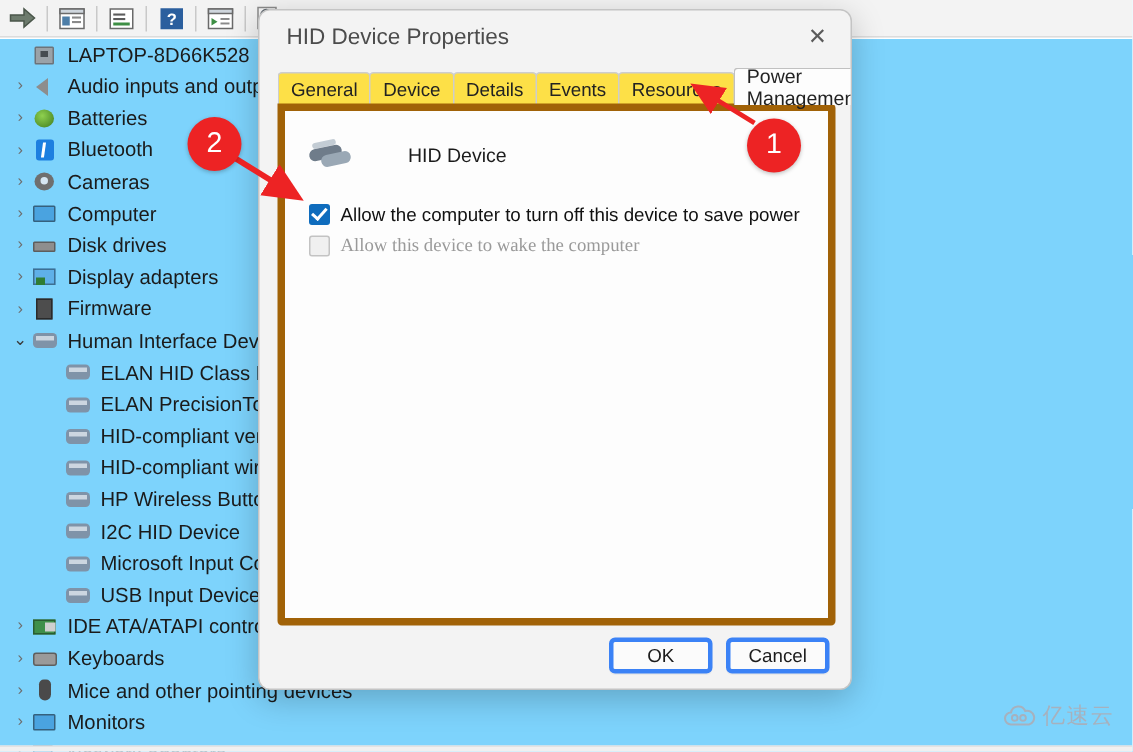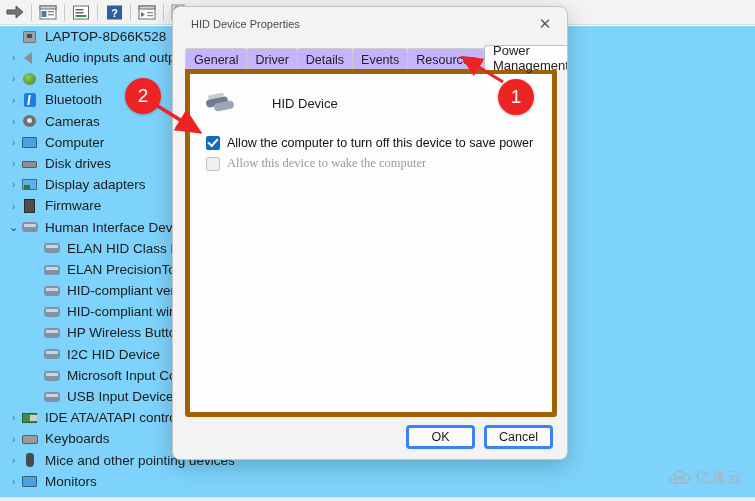--- a/index.html
+++ b/index.html
@@ -119,21 +119,21 @@
     overflow: hidden;
   }
   #dlg-titlebar {
     position: relative;
     height: 34px;
     display: flex;
     align-items: center;
   }
   #dlg-title {
     margin-left: 18px;
-    font-size: 11px;
+    font-size: 15px;
     color: #4c4c4c;
   }
   #dlg-close {
     position: absolute;
     right: 0; top: 0;
     width: 44px; height: 34px;
     display: flex; align-items: center; justify-content: center;
     color: #5a5a5a;
     font-size: 15px;
   }
@@ -144,21 +144,21 @@
     left: 12px; top: 38px;
     height: 25px;
     display: flex;
     align-items: flex-end;
     font-size: 12.5px;
   }
   .tab {
     height: 22px;
     padding: 0 8px;
     display: flex; align-items: center;
-    background: #c4b5fd;
+    background: #fde047;
     border: 1px solid #cdcdcd;
     border-bottom: none;
     border-radius: 3px 3px 0 0;
     color: #222;
     margin-right: -1px;
   }
   .tab.active {
     background: #fdfdfd;
     height: 25px;
     border-color: #c0c0c0;
@@ -526,21 +526,21 @@
 
   <div id="dialog">
 
     <div id="dlg-titlebar">
       <span id="dlg-title">HID Device Properties</span>
       <span id="dlg-close">✕</span>
     </div>
 
     <div id="tabs">
         <div class="tab">General</div>
-        <div class="tab">Driver</div>
+        <div class="tab">Device</div>
         <div class="tab">Details</div>
         <div class="tab">Events</div>
         <div class="tab">Resources</div>
         <div class="tab active">Power Management</div>
       </div>
 
     <div id="tabpane">
 
       <div id="devrow">
         <span id="dev-icon">

